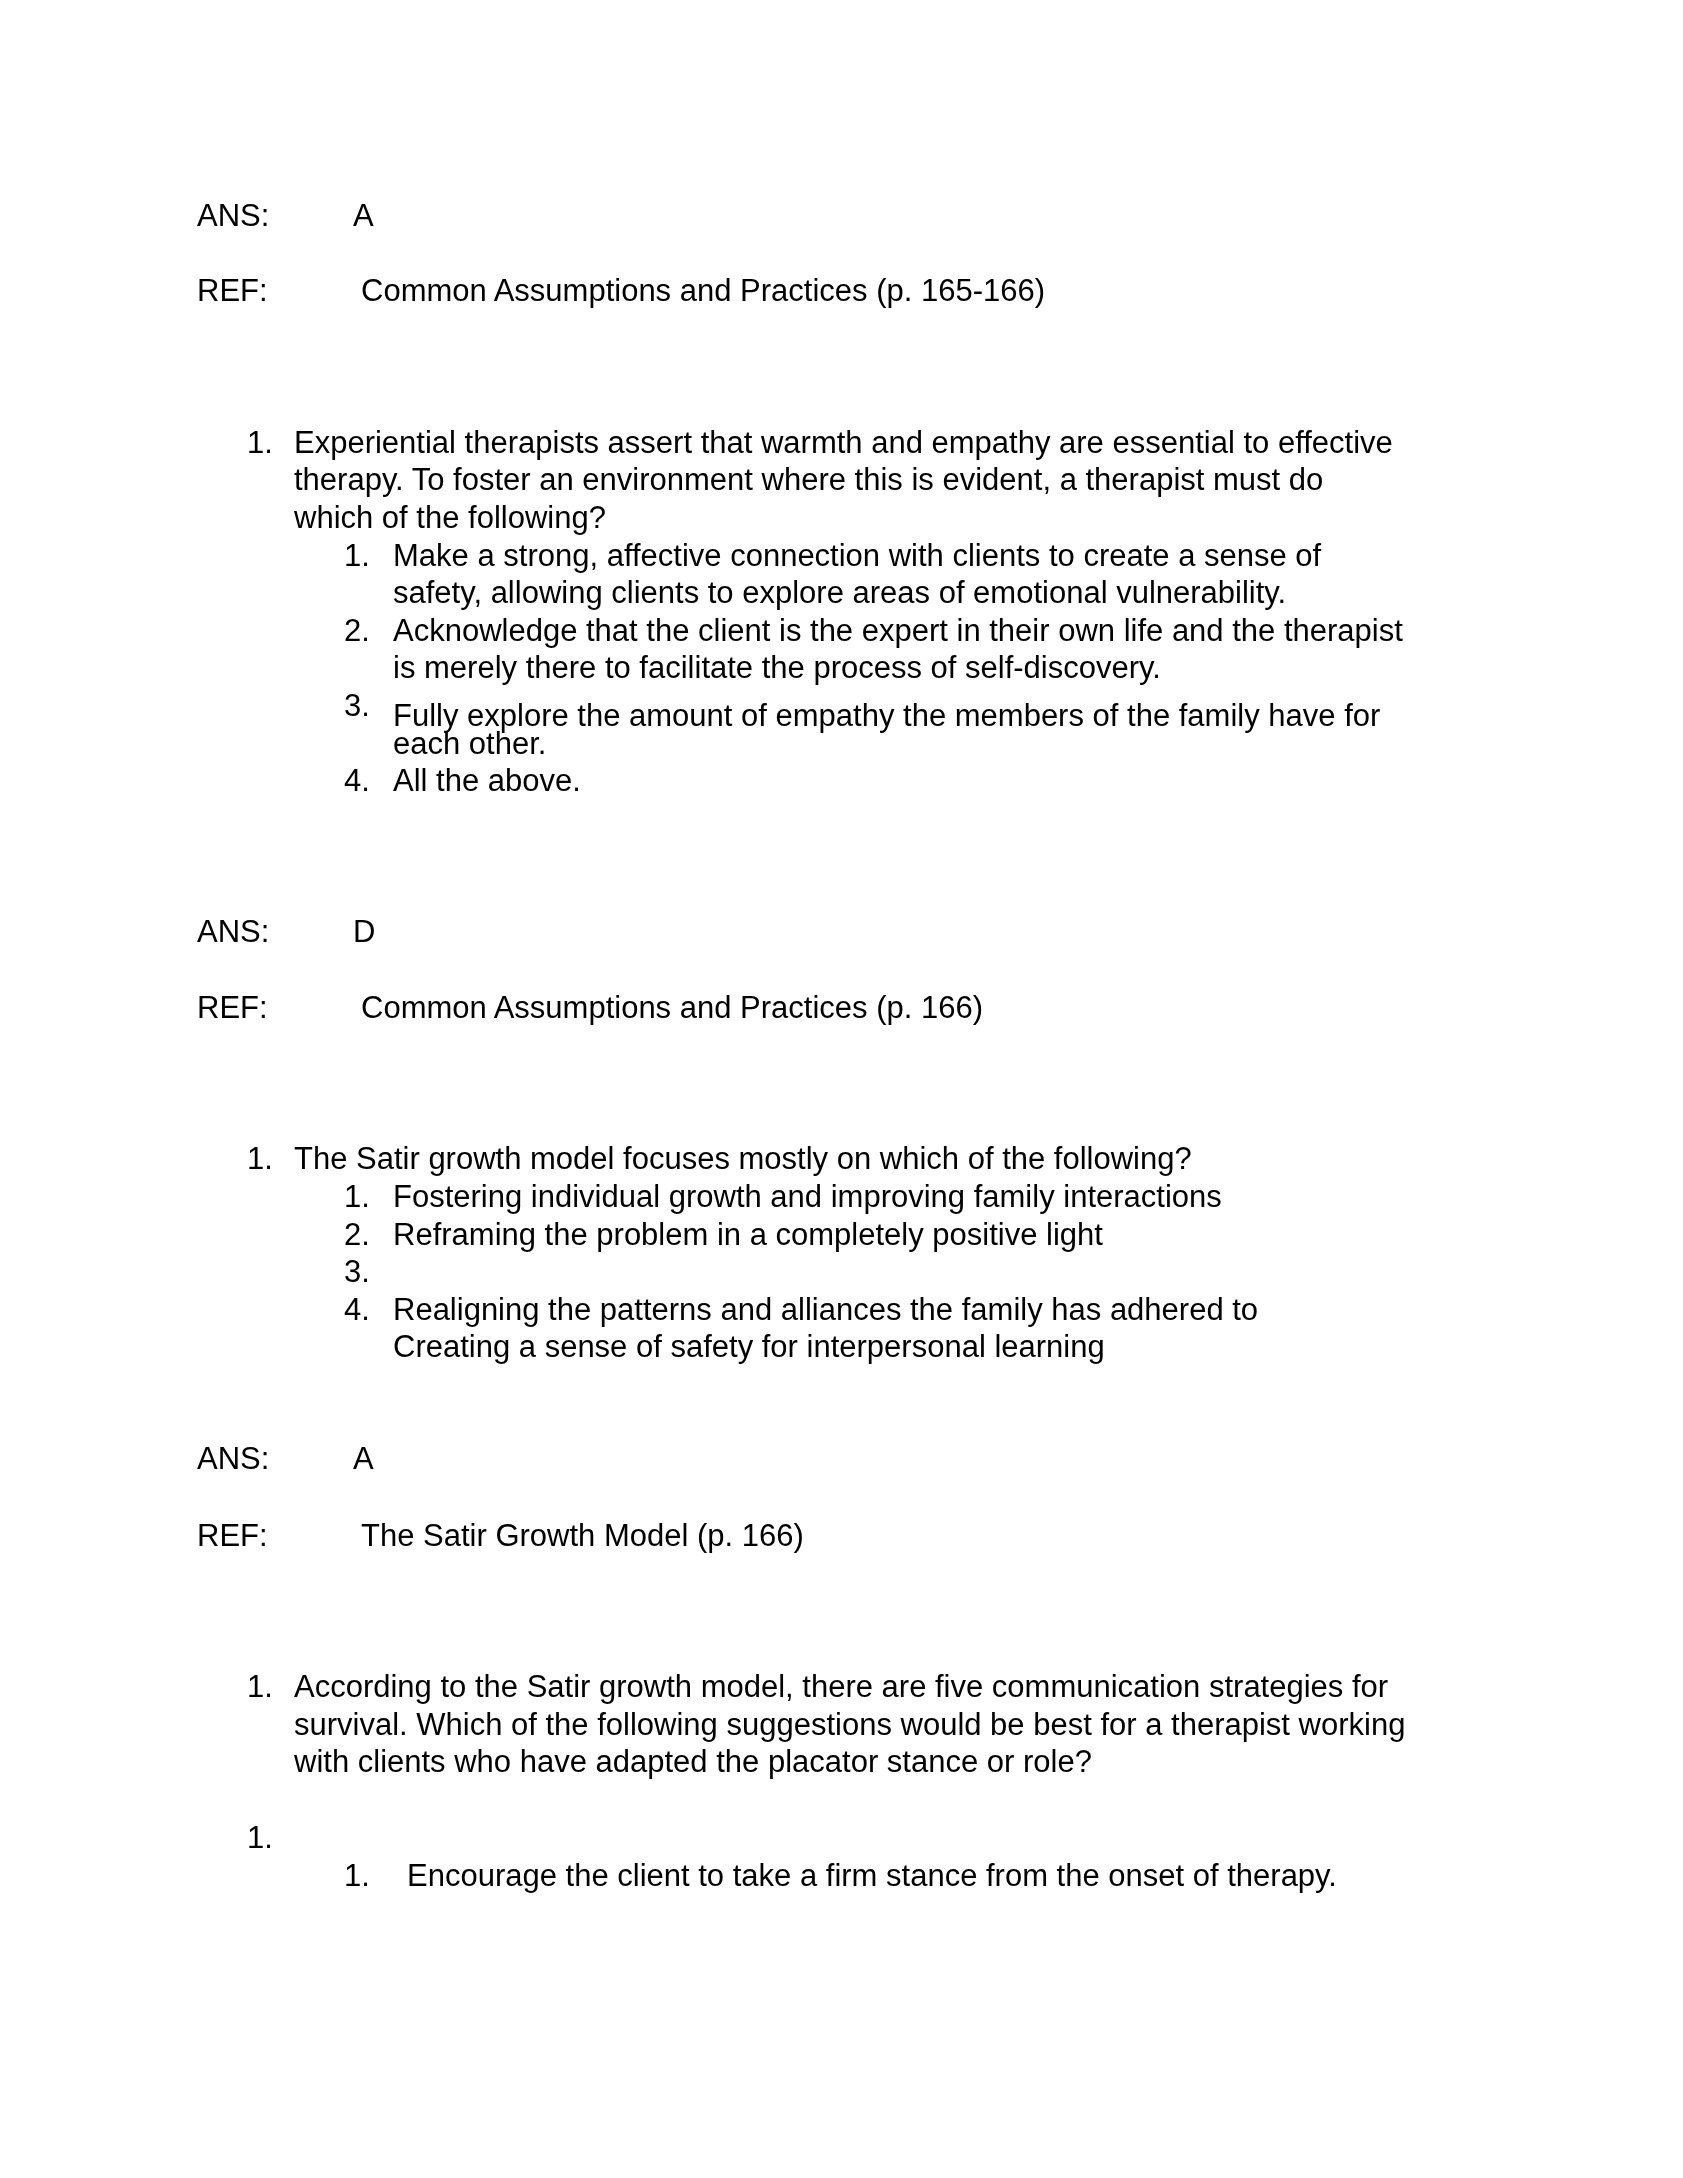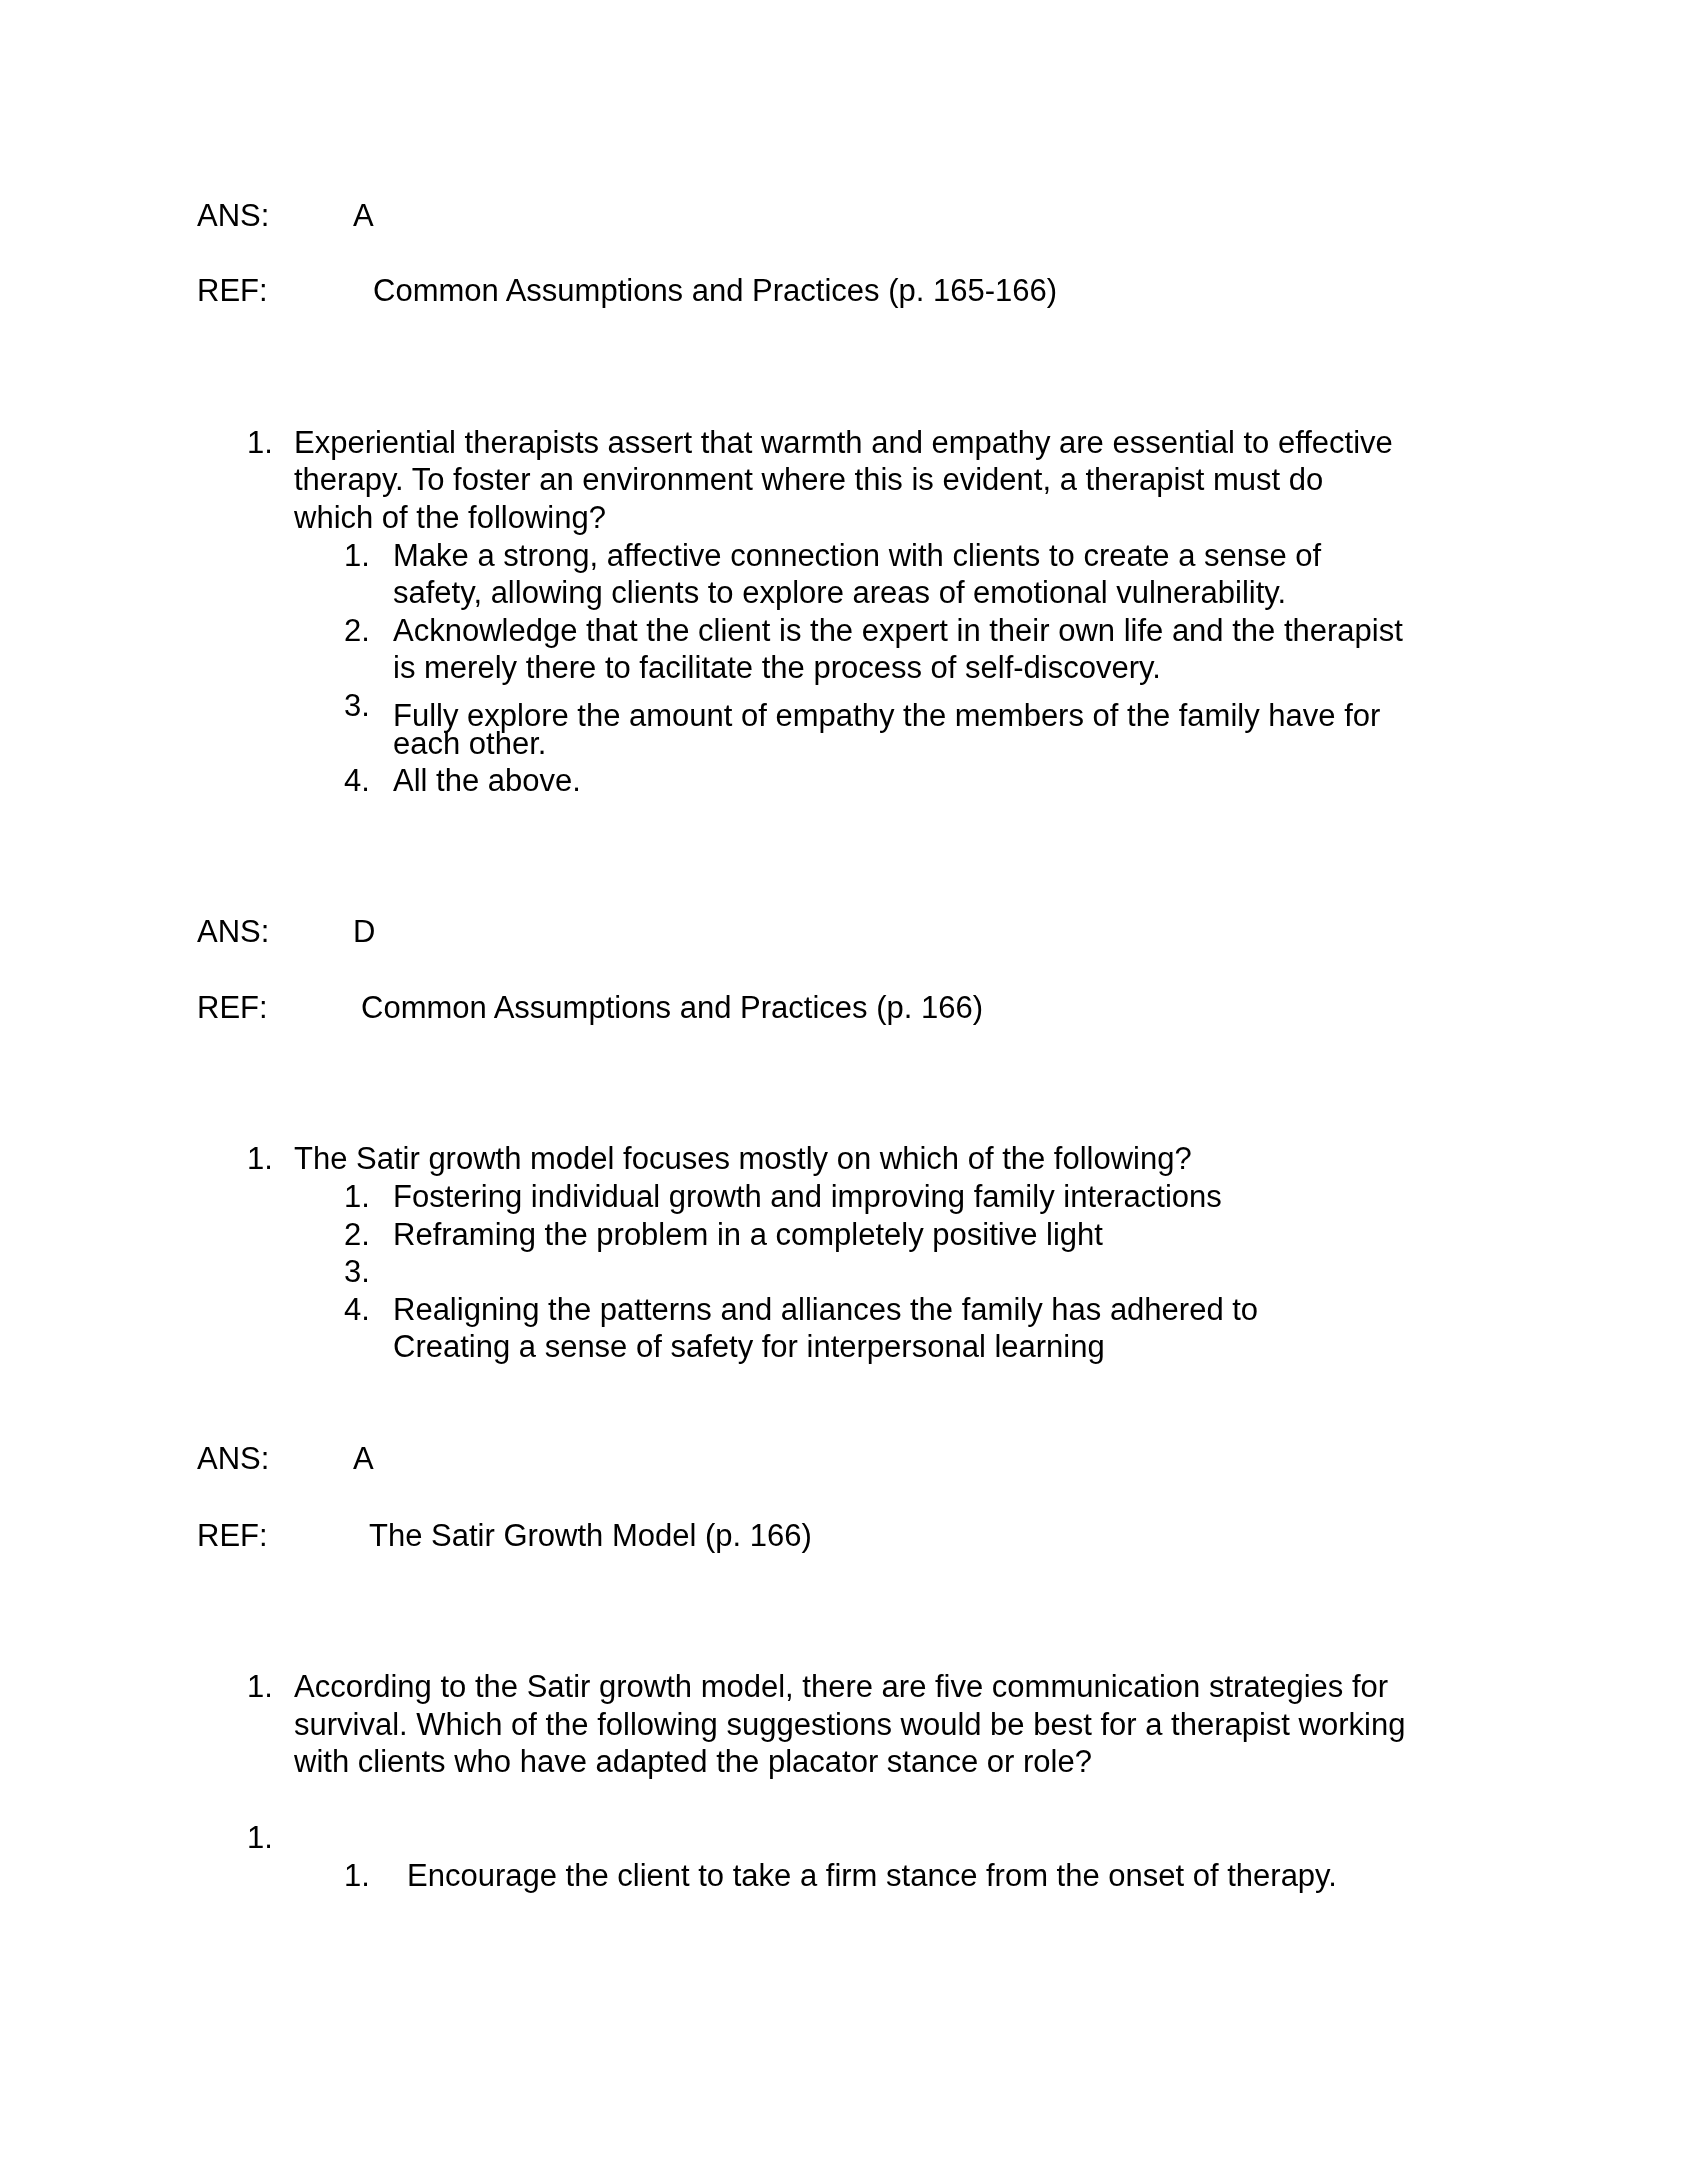--- a/index.html
+++ b/index.html
@@ -20,21 +20,21 @@
   </style>
 </head>
 <body>
 
 <div>
   <span class="abs" style="left:197px; top:198px;">ANS:</span>
   <span class="abs" style="left:353px; top:198px;">A</span>
 </div>
 <div>
   <span class="abs" style="left:197px; top:273px;">REF:</span>
-  <span class="abs" style="left:373px; top:273px;">Common Assumptions and Practices (p. 165-166)</span>
+  <span class="abs" style="left:361px; top:273px;">Common Assumptions and Practices (p. 165-166)</span>
 </div>
 
 <div>
   <span class="abs" style="left:247px; top:425px;">1.</span>
   <span class="abs" style="left:294px; top:425px;">Experiential therapists assert that warmth and empathy are essential to effective</span>
   <span class="abs" style="left:294px; top:462px;">therapy. To foster an environment where this is evident, a therapist must do</span>
   <span class="abs" style="left:294px; top:500px;">which of the following?</span>
 
   <div>
     <span class="abs" style="left:344px; top:538px;">1.</span>
@@ -87,21 +87,21 @@
     <span class="abs" style="left:393px; top:1292px;">Realigning the patterns and alliances the family has adhered to</span>
   </div>
 </div>
 
 <div>
   <span class="abs" style="left:197px; top:1441px;">ANS:</span>
   <span class="abs" style="left:353px; top:1441px;">A</span>
 </div>
 <div>
   <span class="abs" style="left:197px; top:1518px;">REF:</span>
-  <span class="abs" style="left:361px; top:1518px;margin-left:8px;">The Satir Growth Model (p. 166)</span>
+  <span class="abs" style="left:361px; top:1518px;">The Satir Growth Model (p. 166)</span>
 </div>
 
 <div>
   <span class="abs" style="left:247px; top:1669px;">1.</span>
   <span class="abs" style="left:294px; top:1669px;">According to the Satir growth model, there are five communication strategies for</span>
   <span class="abs" style="left:294px; top:1707px;">survival. Which of the following suggestions would be best for a therapist working</span>
   <span class="abs" style="left:294px; top:1744px;">with clients who have adapted the placator stance or role?</span>
 
   <span class="abs" style="left:247px; top:1820px;">1.</span>
 

